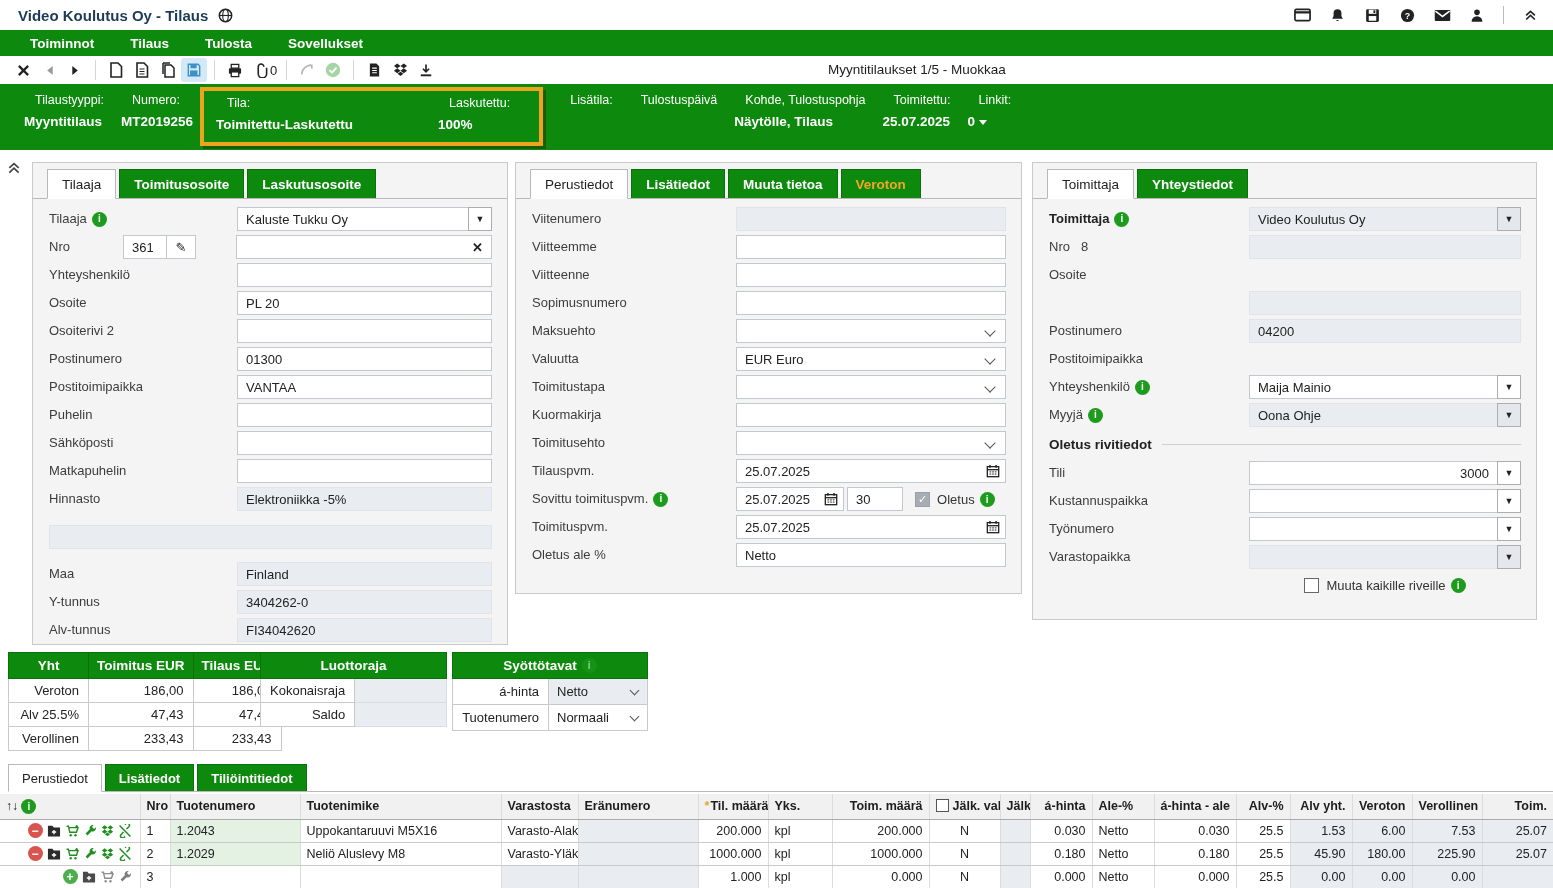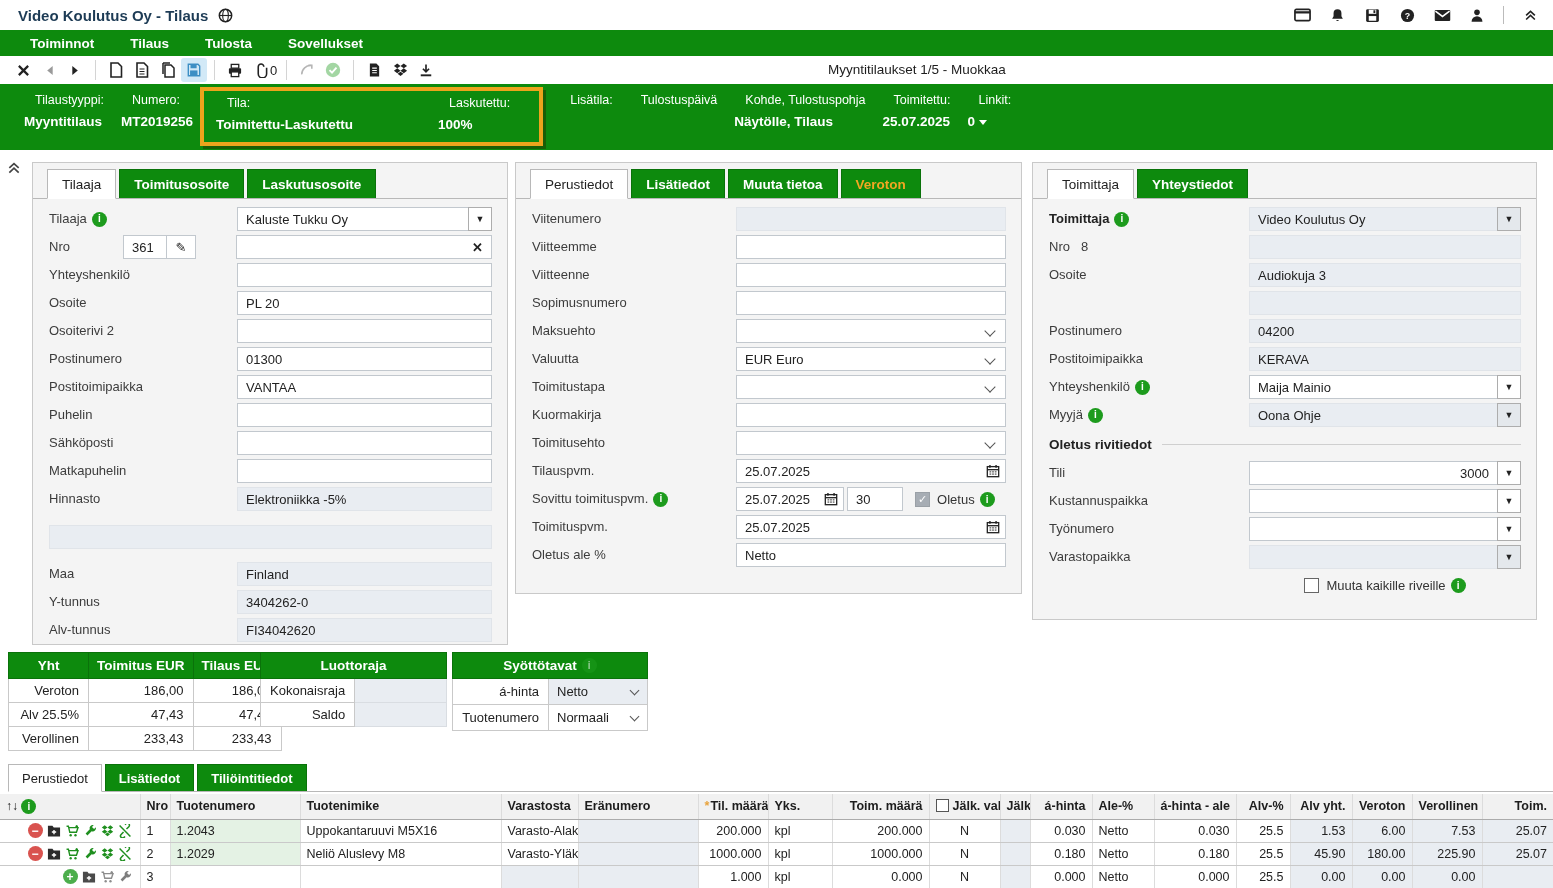--- a/index.html
+++ b/index.html
@@ -651,46 +651,40 @@
               <span class="inline-val">8</span>
             </div>
             <div class="fctrl">
               <div class="ctl readonly"></div>
             </div>
           </div>
           <div class="frow">
             <div class="flabel">
               <span>Osoite</span>
             </div>
-            <div class="fctrl">
-              <div class="ctl readonly">Audiokuja 3</div>
-            </div>
           </div>
           <div class="frow">
             <div class="flabel">
               <span></span>
             </div>
             <div class="fctrl">
               <div class="ctl readonly"></div>
             </div>
           </div>
           <div class="frow">
             <div class="flabel">
               <span>Postinumero</span>
             </div>
             <div class="fctrl">
               <div class="ctl readonly">04200</div>
             </div>
           </div>
           <div class="frow">
             <div class="flabel">
               <span>Postitoimipaikka</span>
-            </div>
-            <div class="fctrl">
-              <div class="ctl readonly">KERAVA</div>
             </div>
           </div>
           <div class="frow">
             <div class="flabel">
               <span>Yhteyshenkilö</span>
               <span class="info-i">i</span>
             </div>
             <div class="fctrl">
               <div class="combo">
                 <div class="ctl">Maija Mainio</div>

